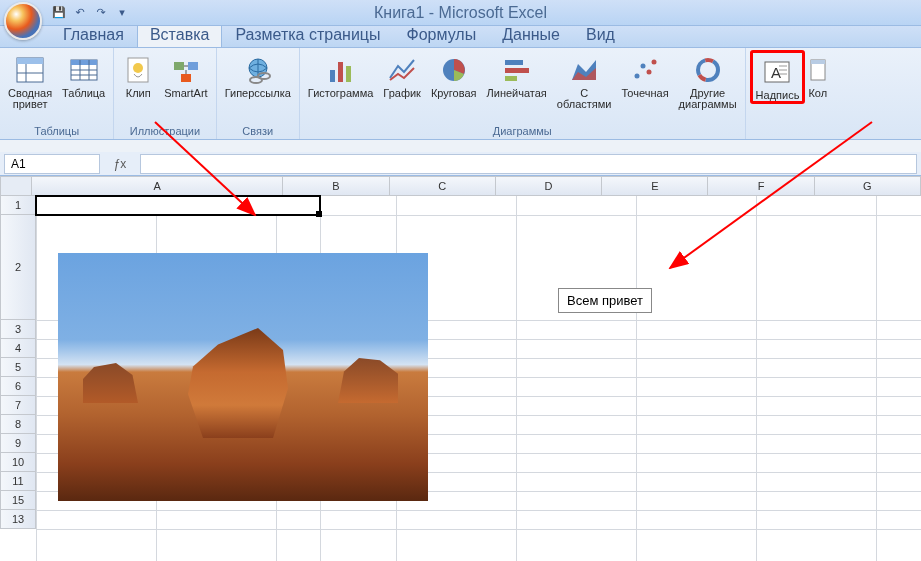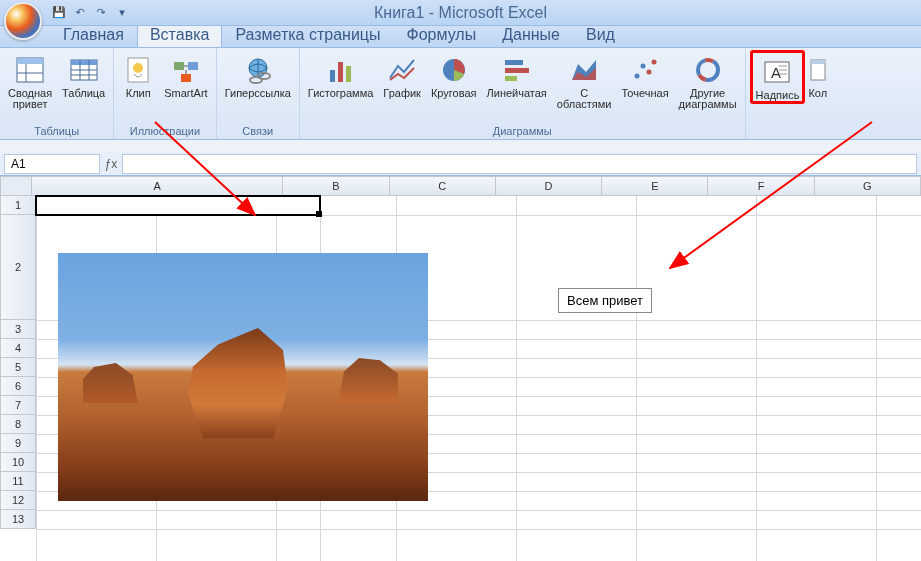--- a/index.html
+++ b/index.html
@@ -23,21 +23,21 @@
 .group-items { flex:1; display:flex; align-items:flex-start; gap:2px; }
 .group-label { font-size:11px; color:#4b6a93; padding:2px 0; height:16px; text-align:center; width:100%; }
 .rbtn { display:flex; flex-direction:column; align-items:center; justify-content:flex-start; padding:3px 3px 0; border:1px solid transparent; border-radius:3px; min-width:40px; }
 .rbtn .ricon { width:32px; height:32px; margin-bottom:2px; display:flex; align-items:center; justify-content:center; }
 .rbtn .rlabel { font-size:11px; color:#2b2b2b; text-align:center; line-height:11px; white-space:pre-line; }
 .highlight-red { border:3px solid #ff0000 !important; border-radius:3px; }
 
 
 .fbar { height:24px; background:#e6eef9; border-bottom:1px solid #9bbbe3; display:flex; align-items:center; font-size:12px;margin-top:12px; }
 .namebox { width:96px; border:1px solid #b6c7de; background:#fff; height:20px; margin-left:4px; display:flex; align-items:center; padding:0 6px; }
-.fbar .fxsep { width:22px; text-align:center; color:#5a5a5a; }
+.fbar .fxsep { width:40px; text-align:center; color:#5a5a5a; }
 .fx-input { flex:1; border:1px solid #b6c7de; background:#fff; height:20px; margin-right:4px; }
 
 
 .gridarea { position:relative; height:397px; background:#fff; }
 .colheaders { position:absolute; top:0; left:0; right:0; height:20px; display:flex; }
 .corner { width:36px; height:20px; background:#e6ecf5; border:1px solid #c4c8ce; }
 .colh { height:20px; background:linear-gradient(#f4f7fb,#e0e7f2); border:1px solid #c4c8ce; border-left:none; text-align:center; font-size:11px; color:#333; display:flex; align-items:center; justify-content:center; }
 .rowheaders { position:absolute; top:20px; left:0; width:36px; }
 .rowh { height:19px; background:linear-gradient(90deg,#f4f7fb,#e0e7f2); border:1px solid #c4c8ce; border-top:none; font-size:11px; color:#333; display:flex; align-items:center; justify-content:center; }
 .rowh.tall { height:105px; }
@@ -290,21 +290,21 @@
     <div class="rowh tall">2</div>
     <div class="rowh">3</div>
     <div class="rowh">4</div>
     <div class="rowh">5</div>
     <div class="rowh">6</div>
     <div class="rowh">7</div>
     <div class="rowh">8</div>
     <div class="rowh">9</div>
     <div class="rowh">10</div>
     <div class="rowh">11</div>
-    <div class="rowh">12</div>
+    <div class="rowh">15</div>
     <div class="rowh">13</div>
   </div>
   <div class="cells">
 
     <div style="position:absolute;left:284px;top:0;bottom:0;width:1px;background:#d4d8de"></div>
 
     <div class="rowline" style="top:19px"></div>
     <div class="rowline" style="top:124px"></div>
     <div class="rowline" style="top:143px"></div>
     <div class="rowline" style="top:162px"></div>

